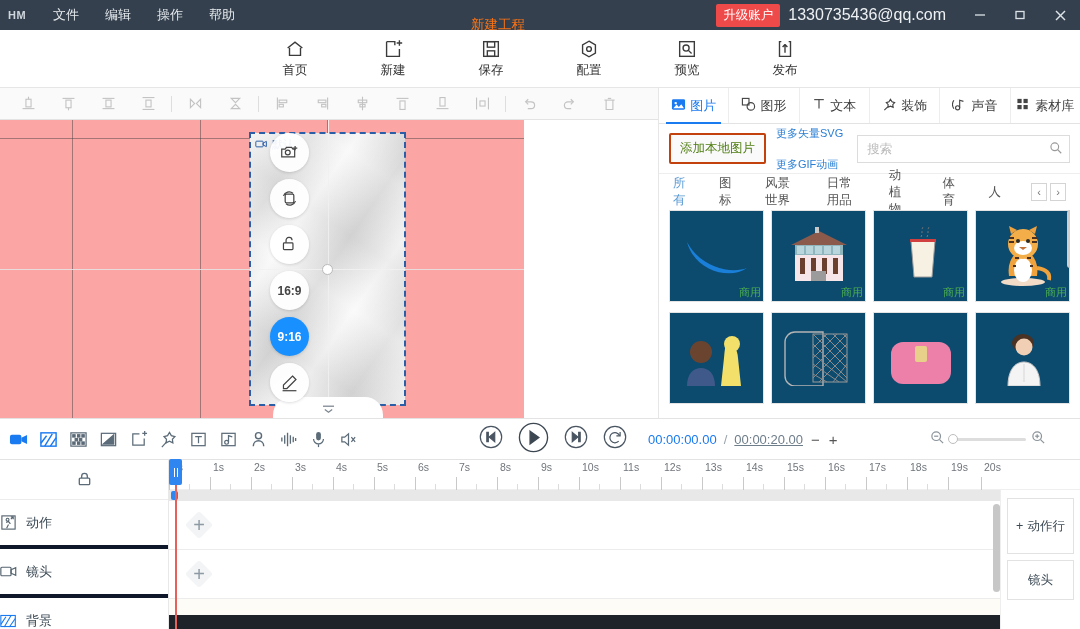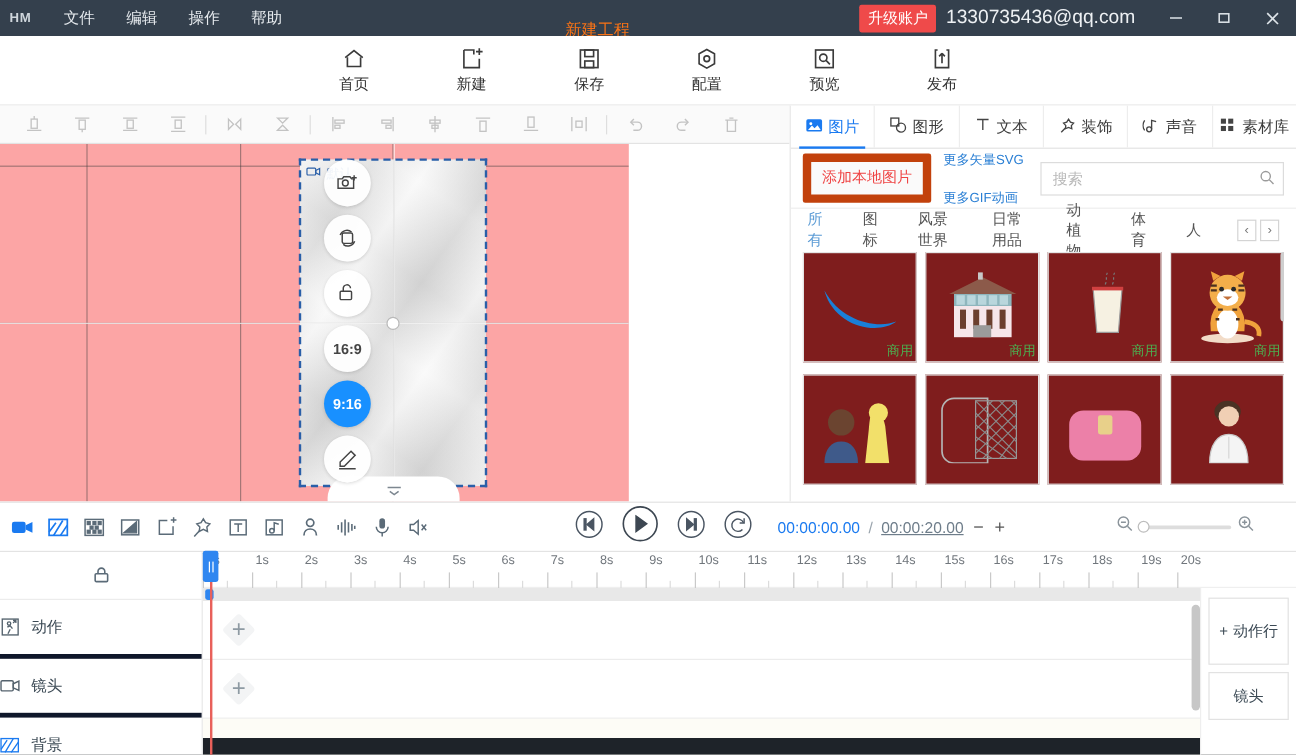--- a/index.html
+++ b/index.html
@@ -126,22 +126,22 @@
   .rp-tab:last-child { border-right: none; }
   .rp-tab.active { color: #1a7af0; }
   .rp-tab.active::after {
     content:""; position:absolute; left:10%; right:10%; bottom:-1px; height:2px; background:#1a7af0;
   }
   .rp-actions {
     display:flex; align-items:center; height: 50px; padding: 0 10px; gap: 10px;
     border-bottom: 1px solid #eee;
   }
   .btn-local {
-    border: 7px solid #c2410c; background: #fafafa; border-radius: 2px;
-    padding: 5px 9px; font-size: 12.5px; color:#ef4444; white-space: nowrap;
+    border: 2px solid #c2410c; background: #fafafa; border-radius: 2px;
+    padding: 5px 9px; font-size: 12.5px; color:#4d7c0f; white-space: nowrap;
   }
   .more-links { display:flex; flex-direction: column; gap:16px; }
   .more-links a { color:#2a7fd4; font-size: 11px; text-decoration: none; white-space: nowrap; }
   .search-wrap { margin-left: 4px; flex: 1; position: relative; }
   .search-input {
     width: 100%; height: 28px; border: 1px solid #dcdcdc; background:#fff;
     padding: 0 28px 0 9px; font-size: 12.5px; color:#666; outline:none;
     font-family: inherit;
   }
   .search-input::placeholder { color:#b9b9b9; }
@@ -157,21 +157,21 @@
     width:16px; height:18px; border:1px solid #d4d4d4; display:flex;
     align-items:center; justify-content:center; font-size:11px; color:#777;
   }
 
   .rp-grid {
     position: relative; margin: 0 10px; display: grid;
     grid-template-columns: repeat(4, 1fr); gap: 7px;
     height: 196px; overflow: hidden;
   }
   .cell {
-    position: relative; border: 1px solid #e4e4e4; background:#7f1d1d;
+    position: relative; border: 1px solid #e4e4e4; background:#0c4a6e;
     height: 92px; display:flex; align-items:center; justify-content:center; overflow:hidden;
   }
   .cell .badge {
     position:absolute; right:2px; bottom:1px; font-size:11px; color:#4caf50;
   }
   .rp-scroll {
     position:absolute; right:-3px; top:0; width:6px; height:58px; background:#cfcfcf; border-radius:3px;
   }
 
   

